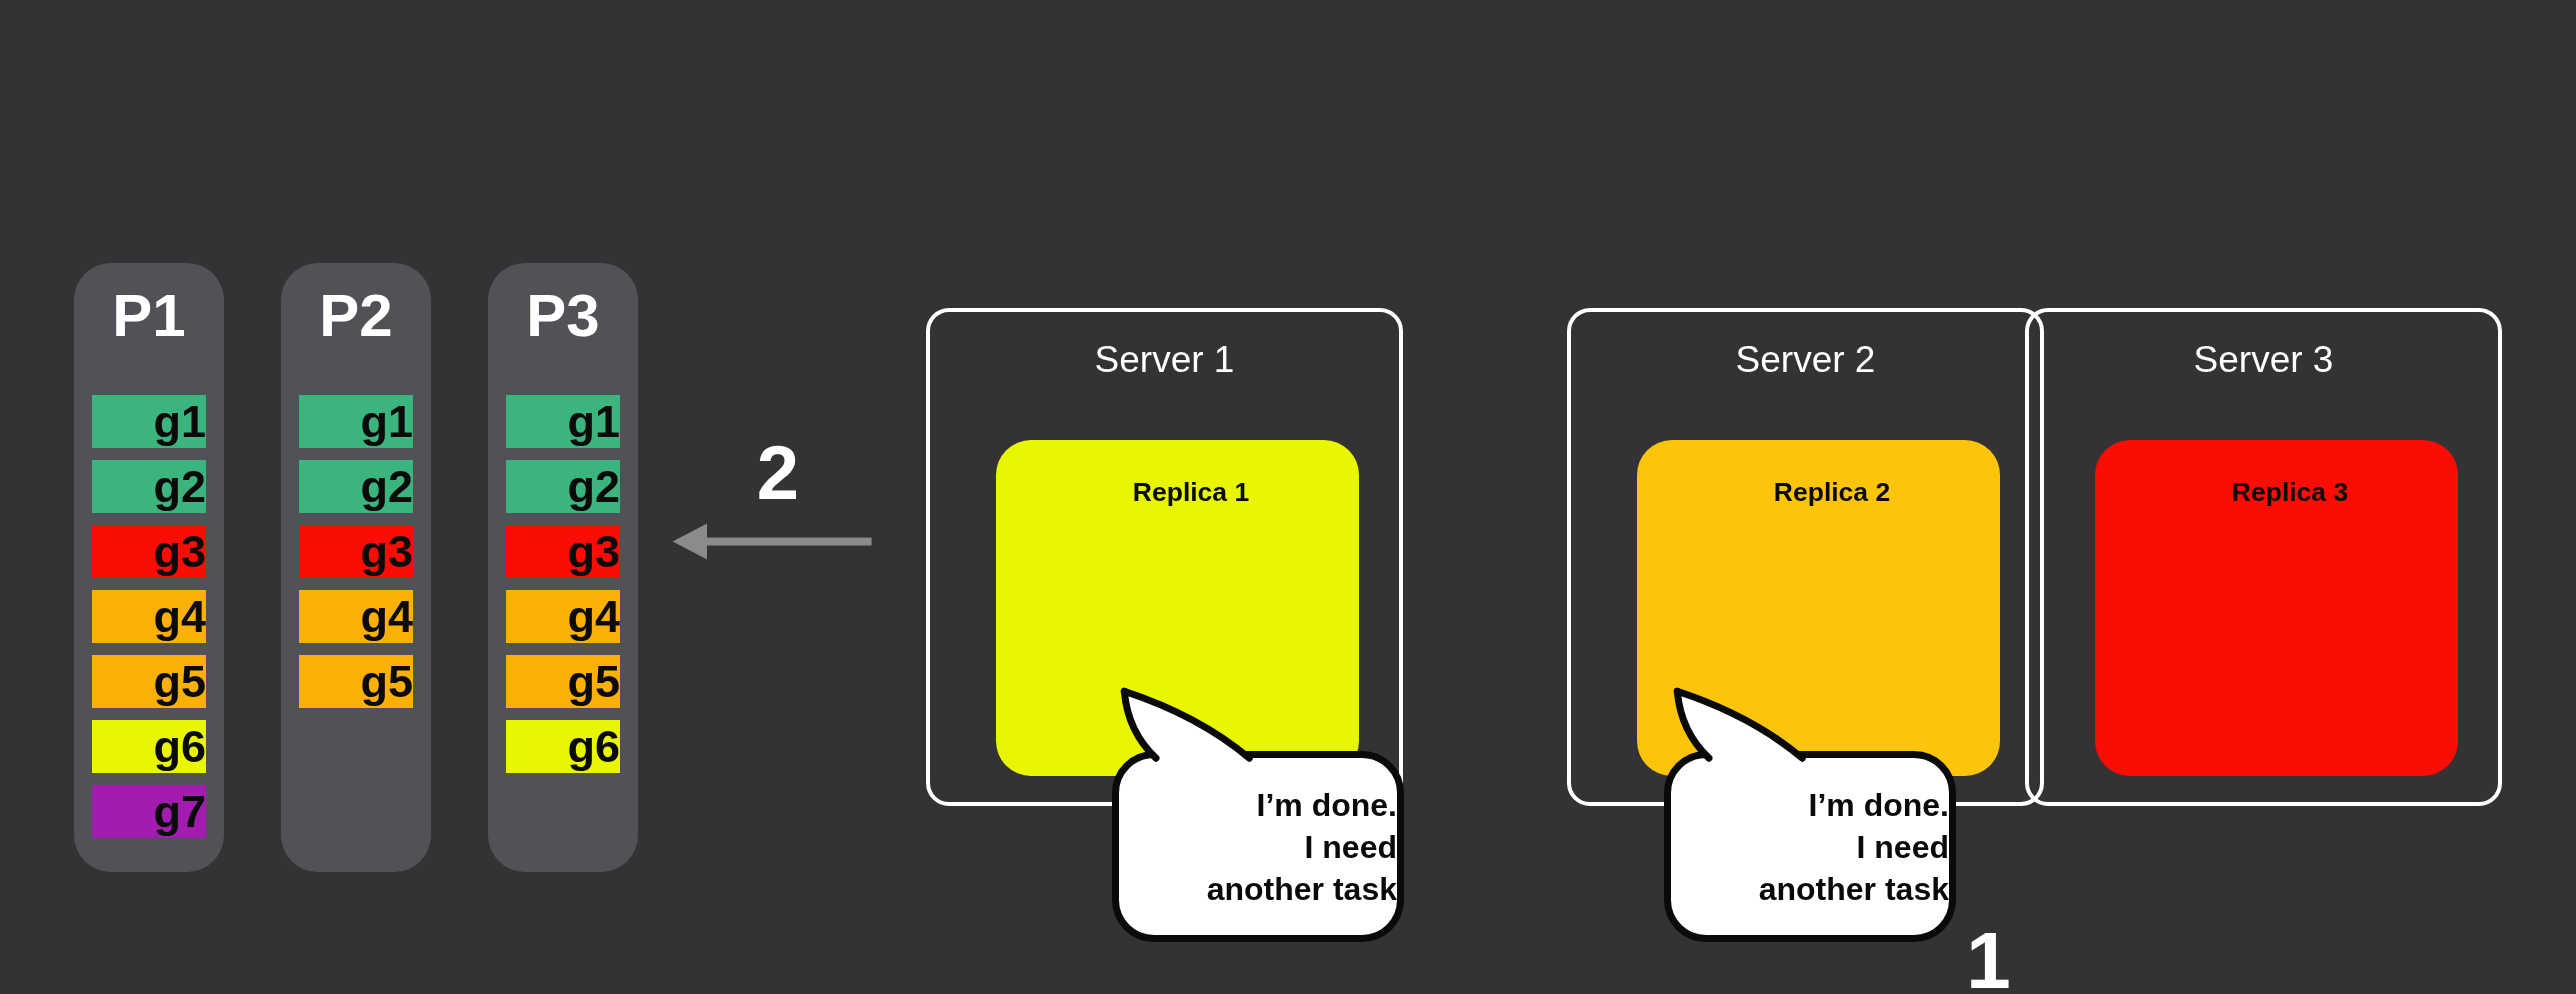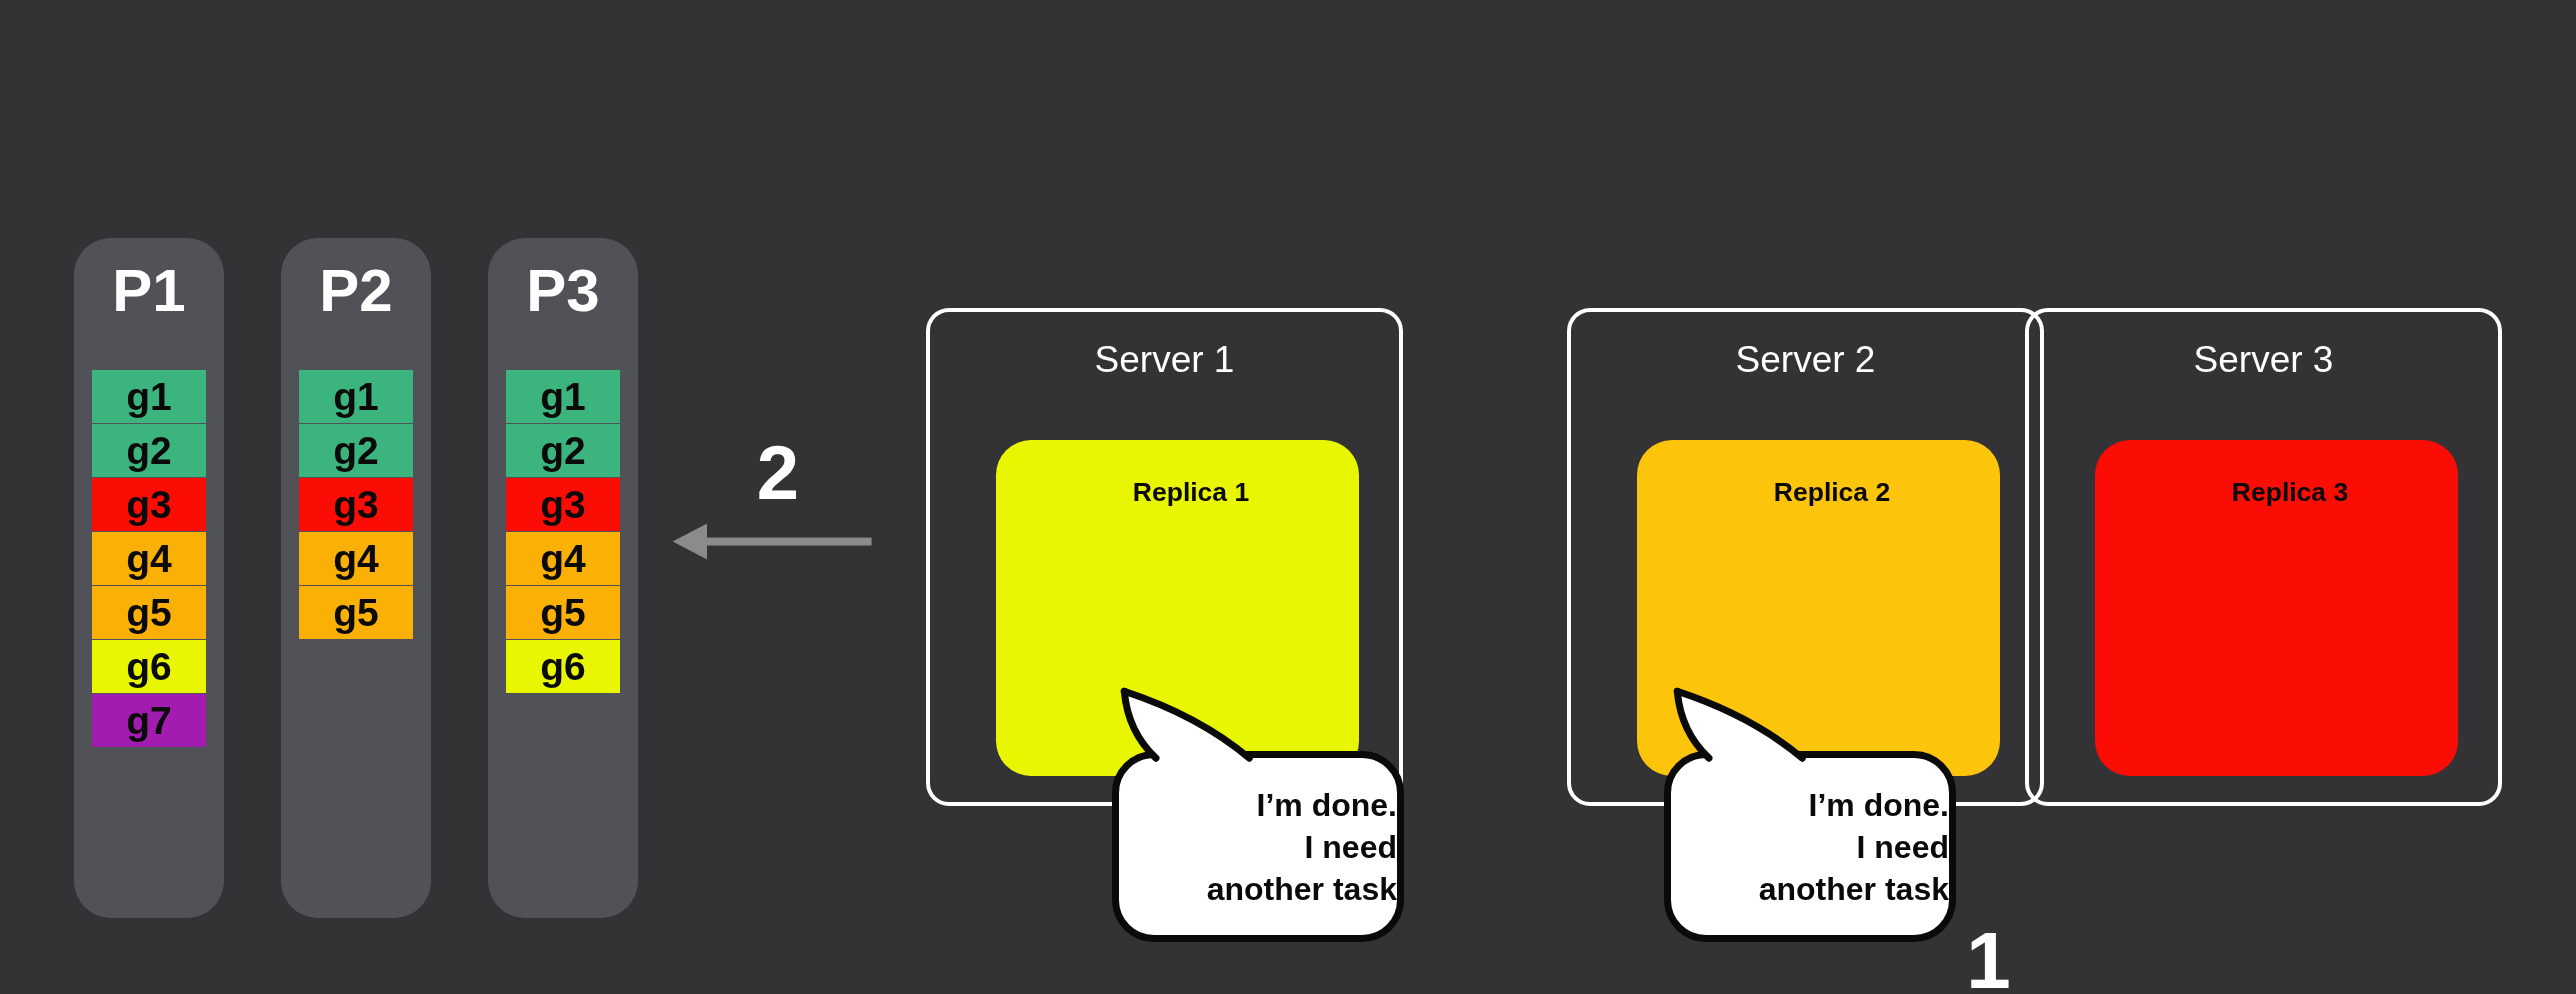--- a/index.html
+++ b/index.html
@@ -12,43 +12,43 @@
     width: 2576px;
     height: 994px;
     background: #333336;
     overflow: hidden;
     font-family: "Liberation Sans", sans-serif;
   }
 
   
   .partition {
     position: absolute;
-    top: 238px;
+    top: 263px;
     width: 150px;
-    height: 680px;
+    height: 609px;
     background: #515257;
     border-radius: 37px;
   }
   .partition-title {
     margin-top: 23px;
     text-align: center;
     font-size: 60px;
     line-height: 60px;
     font-weight: 700;
     color: #ffffff;
   }
   .cells {
     margin-top: 49px;
   }
   .cell {
     width: 114px;
     height: 53px;
-    margin: 0 auto 1px auto;
-    text-align: center;
-    font-size: 39px;
+    margin: 0 auto 12px auto;
+    text-align: right;
+    font-size: 45px;
     line-height: 53px;
     font-weight: 700;
     color: #0a0a0a;
   }
 
   
   .step-label {
     position: absolute;
     color: #ffffff;
     font-weight: 700;

